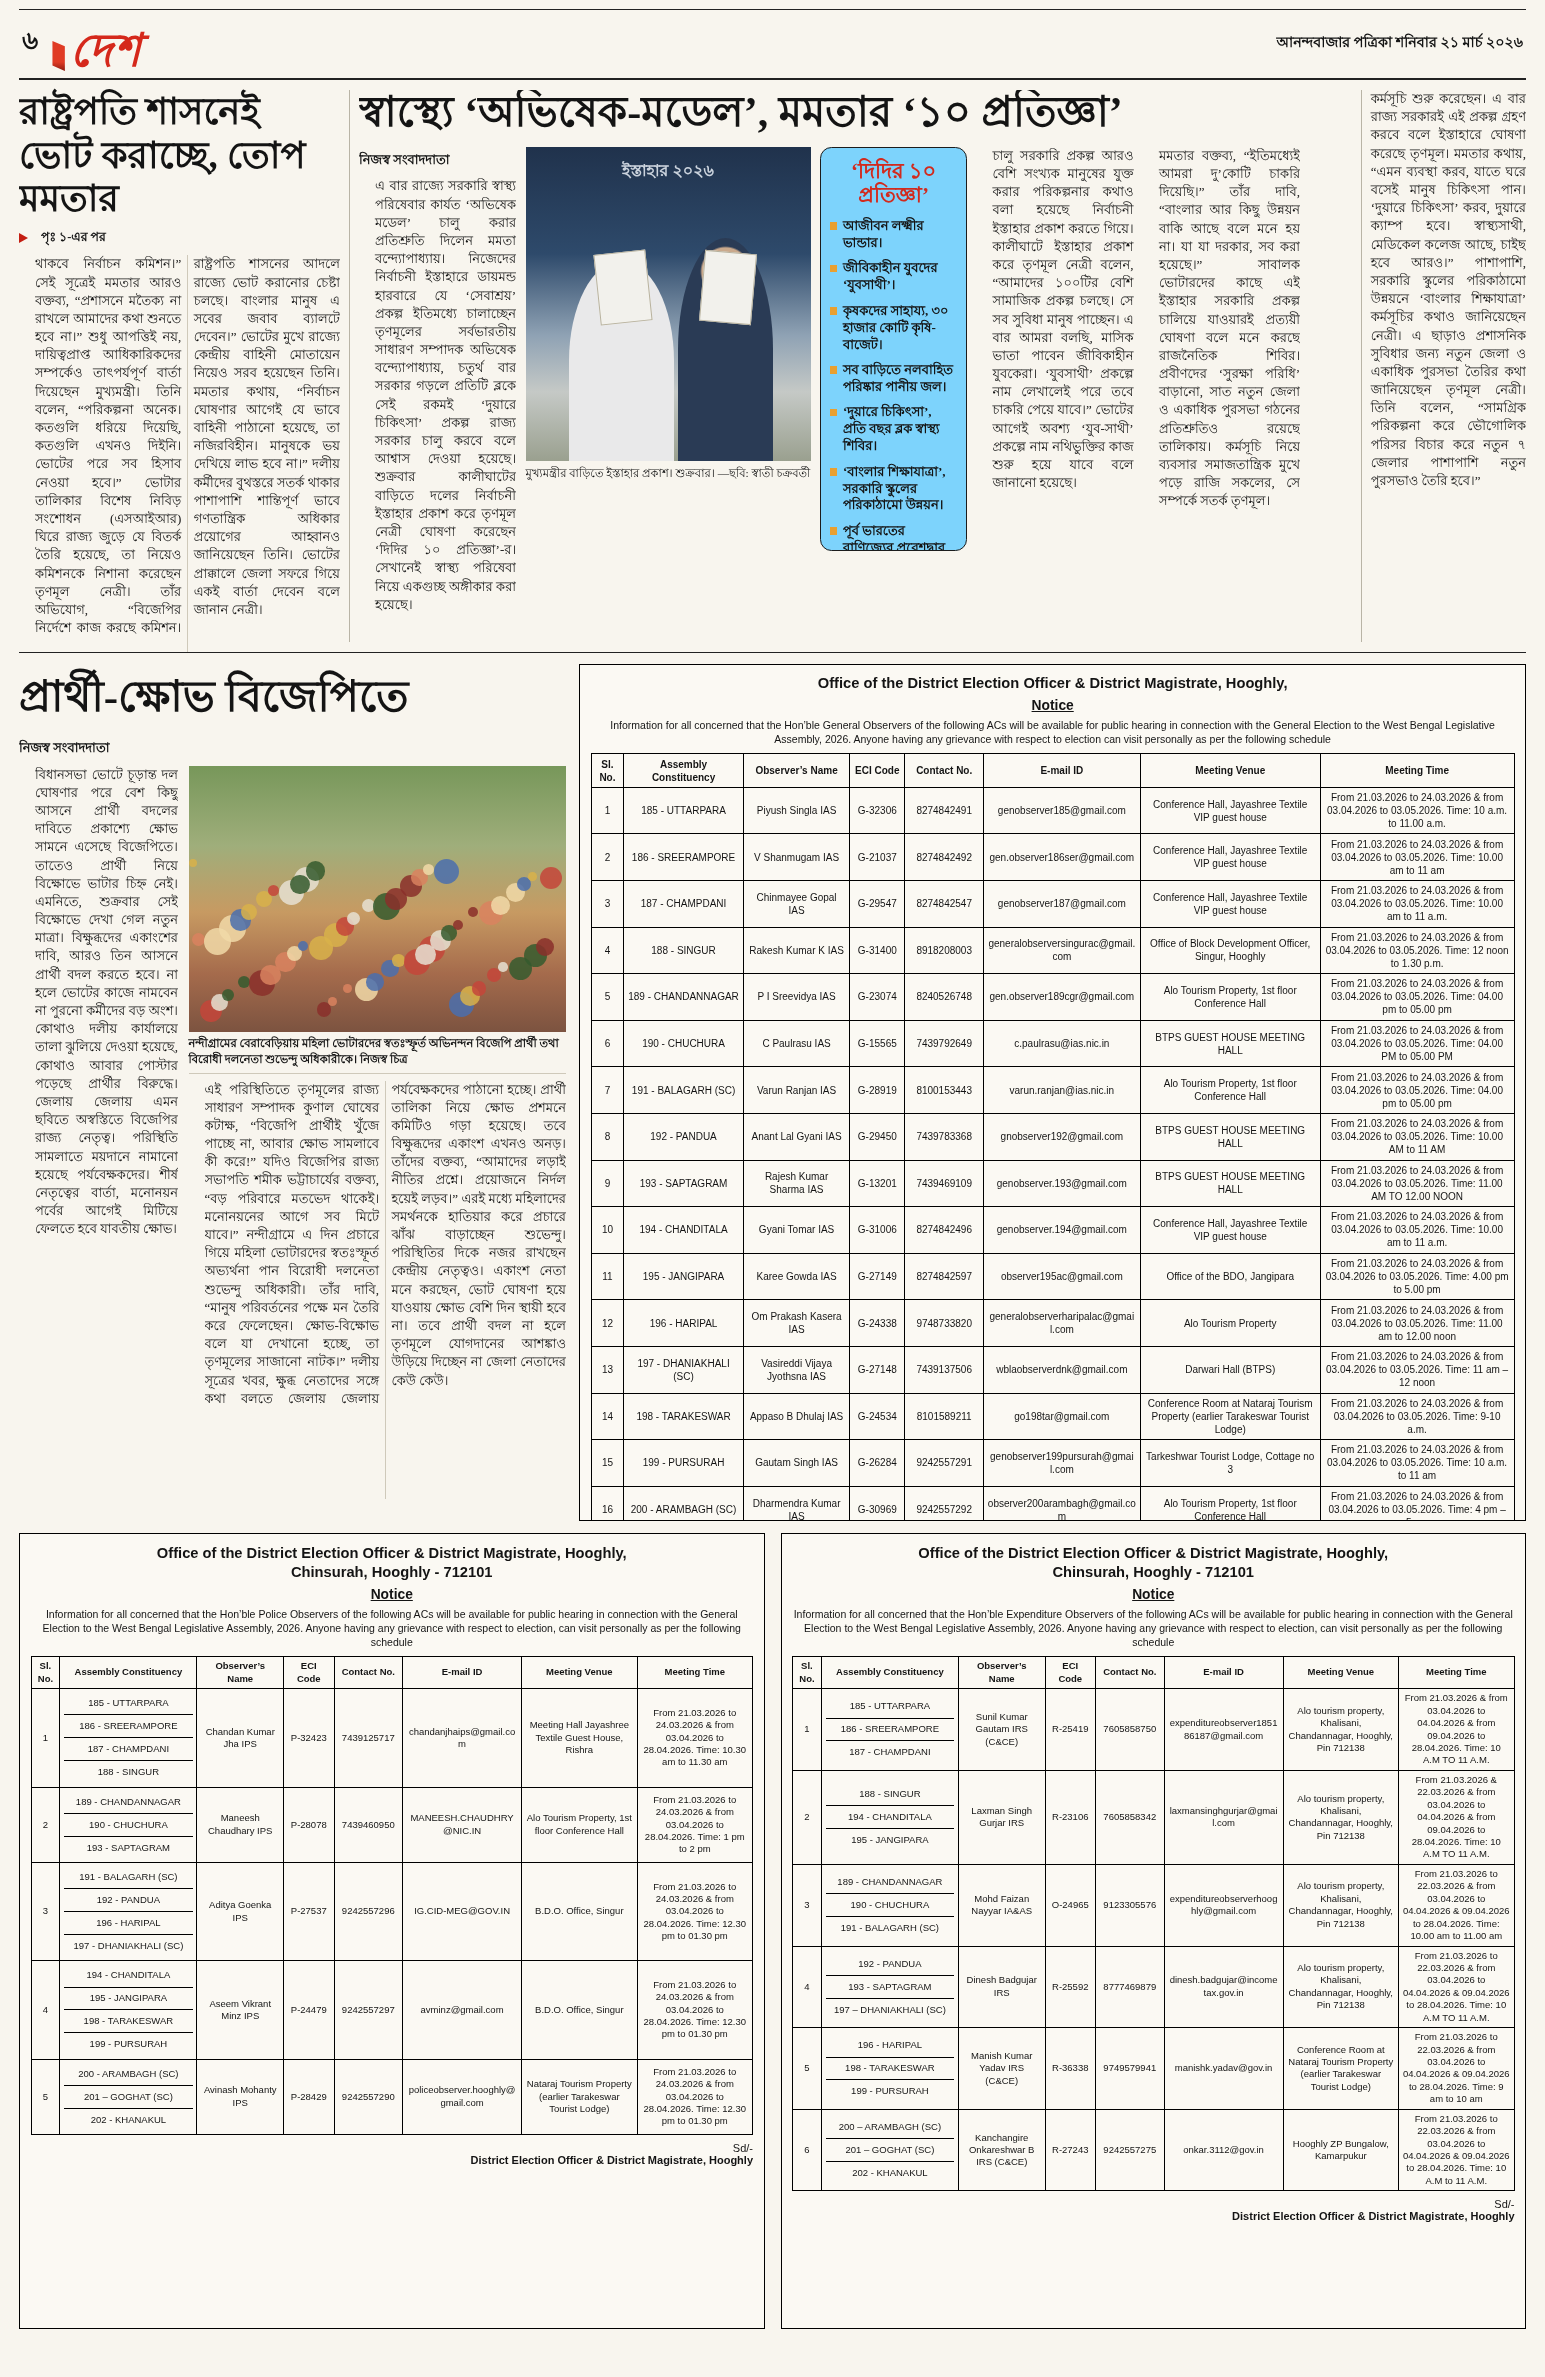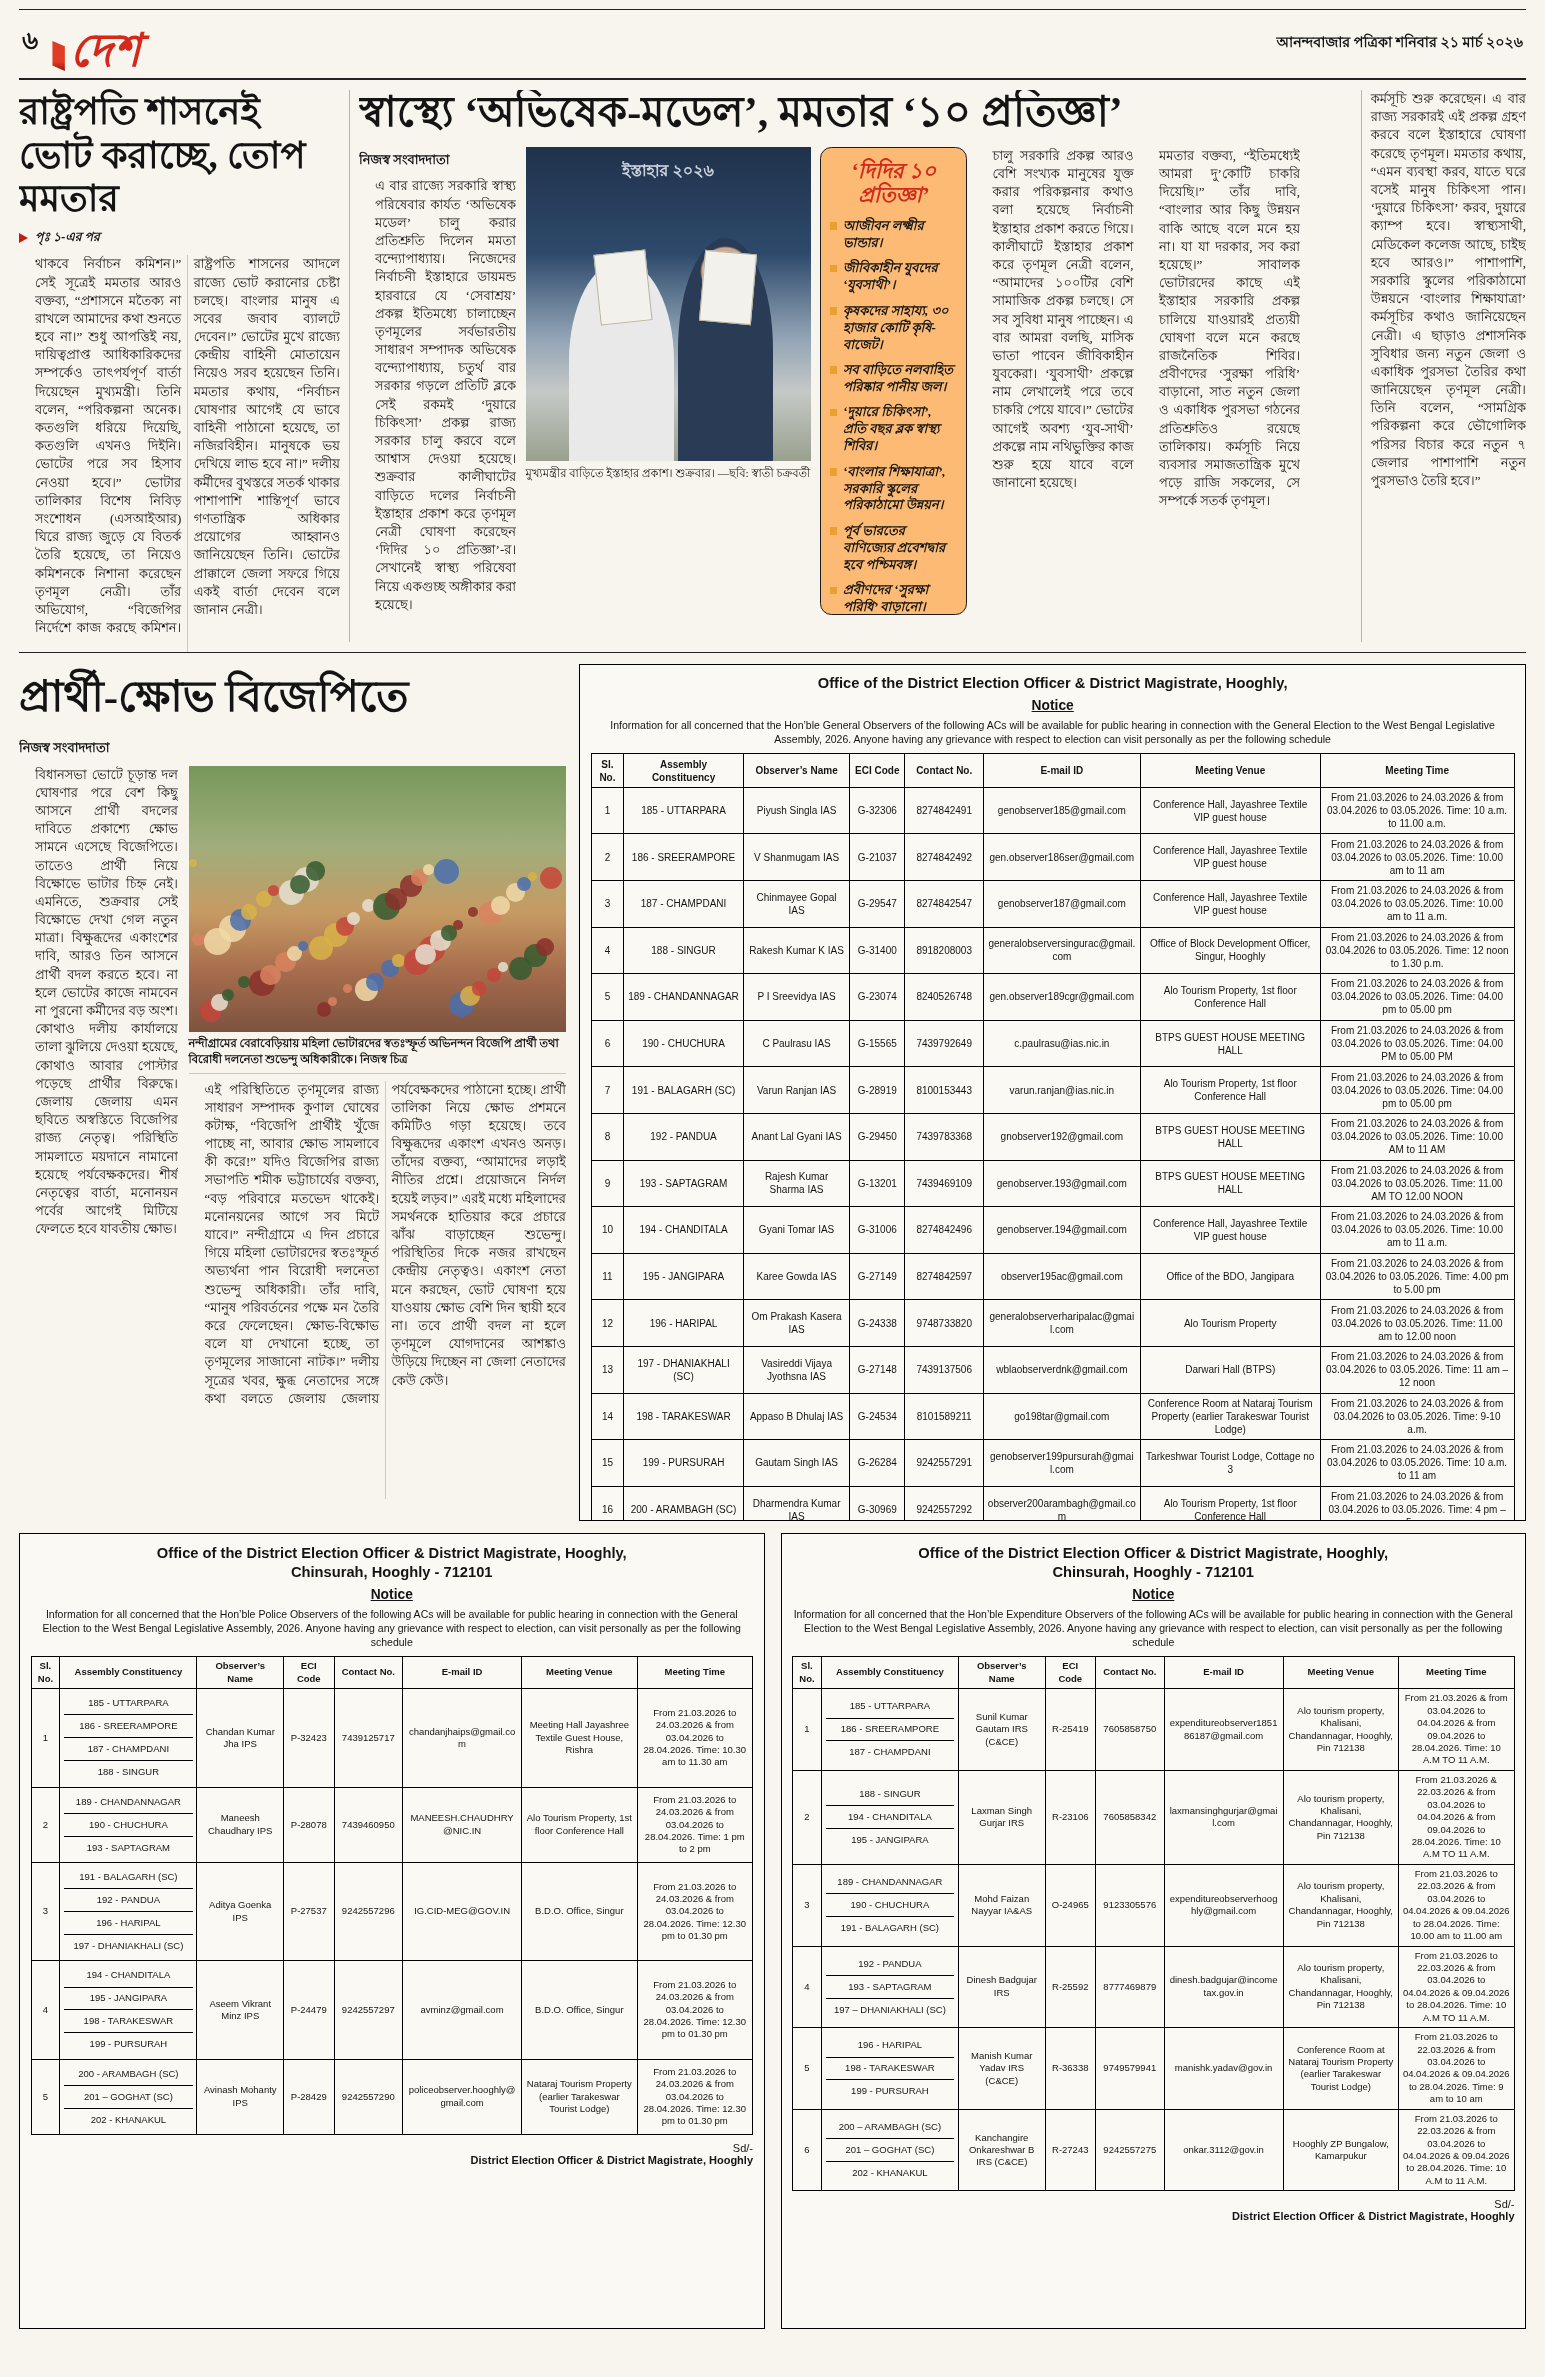--- a/index.html
+++ b/index.html
@@ -22,40 +22,40 @@
   .section-title { font-size:46px; line-height:.9; font-weight:bold; color:#d5281b; font-style:italic; letter-spacing:1px; }
   .masthead-right { margin-left:auto; font-size:14.3px; font-weight:bold; align-self:center; }
   
   .byline { font-weight:bold; font-size:13px; margin:2.9px 0 6.7px; }
   .bodytext { font-size:13px; line-height:1.40; text-align:justify;margin-left:16px; }
   .caption { font-size:11.4px; line-height:1.35; padding-top:4.8px; }
   
   .top-section { display:flex; gap:9.5px; padding:10.5px 0 9.5px; height:573px; border-bottom:1.4px solid #222; overflow:hidden; }
   .left-article { width:333px; border-right:0.5px solid #b9b4a6; padding-right:8.6px; }
   .left-headline { font-size:37px; line-height:1.18; font-weight:bold; margin-bottom:6.7px; }
-  .continuation { font-size:12.4px; font-weight:bold; margin:1.9px 0 7.6px; display:flex; align-items:center; gap:7px;font-style:italic; }
+  .continuation { font-size:12.4px; font-weight:bold; margin:1.9px 0 7.6px; display:flex; align-items:center; gap:13px; }
   .cont-arrow { width:0; height:0; border-left:9.5px solid #c41e12; border-top:5.7px solid transparent; border-bottom:5.7px solid transparent; display:inline-block; }
   .left-body { column-count:2; column-gap:12.4px; column-rule:0.5px solid #cfc9ba; height:418px; overflow:hidden; }
   .mid-zone { width:984px; }
   .main-headline { font-size:42px; font-weight:bold; line-height:1.08; margin-bottom:11.4px; white-space:nowrap; overflow:hidden; }
   .mid-row { display:flex; gap:9.5px; height:468px; overflow:hidden; }
   .mid-col { width:157px; overflow:hidden; }
   .photo-fig { width:285px; }
   .photo-main {
     height:314px; position:relative; overflow:hidden;
     background:linear-gradient(180deg,#20324c 0%,#2e4a6b 34%,#8fa2b4 60%,#c5c9c6 78%,#9aa08f 100%);
   }
   .photo-main .backdrop-text { position:absolute; top:11.4px; left:0; right:0; text-align:center; color:#e8eef5; font-size:16px; font-weight:bold; opacity:.85; }
   .silhouette { position:absolute; bottom:0; border-radius:50% 50% 0 0; background:radial-gradient(circle at 50% 18%,#d9c9b6 0 12%, #e9e9ea 13% 100%); }
   .sil-a { left:43px; width:105px; height:200px; }
   .sil-b { left:152px; width:95px; height:223px; background:radial-gradient(circle at 50% 15%,#caa98c 0 12%, #2a3b55 13% 100%); }
   .booklet { position:absolute; width:52px; height:71px; background:#f2f1ec; border:1.4px solid #b8b29e; top:105px; }
   .bk-a { left:71px; transform:rotate(-6deg); }
   .bk-b { left:176px; transform:rotate(5deg); }
-  .promise-box { width:147px; border:1.9px solid #1c1c1c; border-radius:11.4px; padding:11.4px 8.6px; height:468px; overflow:hidden; background:#fdba74;font-style:italic; }
+  .promise-box { width:147px; border:1.9px solid #1c1c1c; border-radius:11.4px; padding:11.4px 8.6px; height:404px; overflow:hidden; background:#7dd3fc; }
   .promise-title { color:#d22a1d; font-size:21px; font-weight:bold; text-align:center; line-height:1.15; margin-bottom:10.5px; }
   .promise-item { display:flex; gap:5.7px; font-size:13px; font-weight:bold; line-height:1.3; margin-bottom:8.6px; }
   .bullet-sq { flex:0 0 7.6px; width:7.6px; height:7.6px; background:#e9a javascript0; background:#e9a030; margin-top:4.3px; }
   .right-col { width:166px; border-left:0.5px solid #b9b4a6; padding-left:8.6px; overflow:hidden; }
   
   .middle-section { display:flex; gap:13.3px; padding:11.4px 0 8.6px; height:877px; overflow:hidden; }
   .bjp-article { width:547px; }
   .bjp-headline { font-size:43px; font-weight:bold; margin-bottom:2.9px; }
   .bjp-content { display:flex; gap:10.5px; }
   .bjp-colA { width:143px; overflow:hidden; height:732px; }

